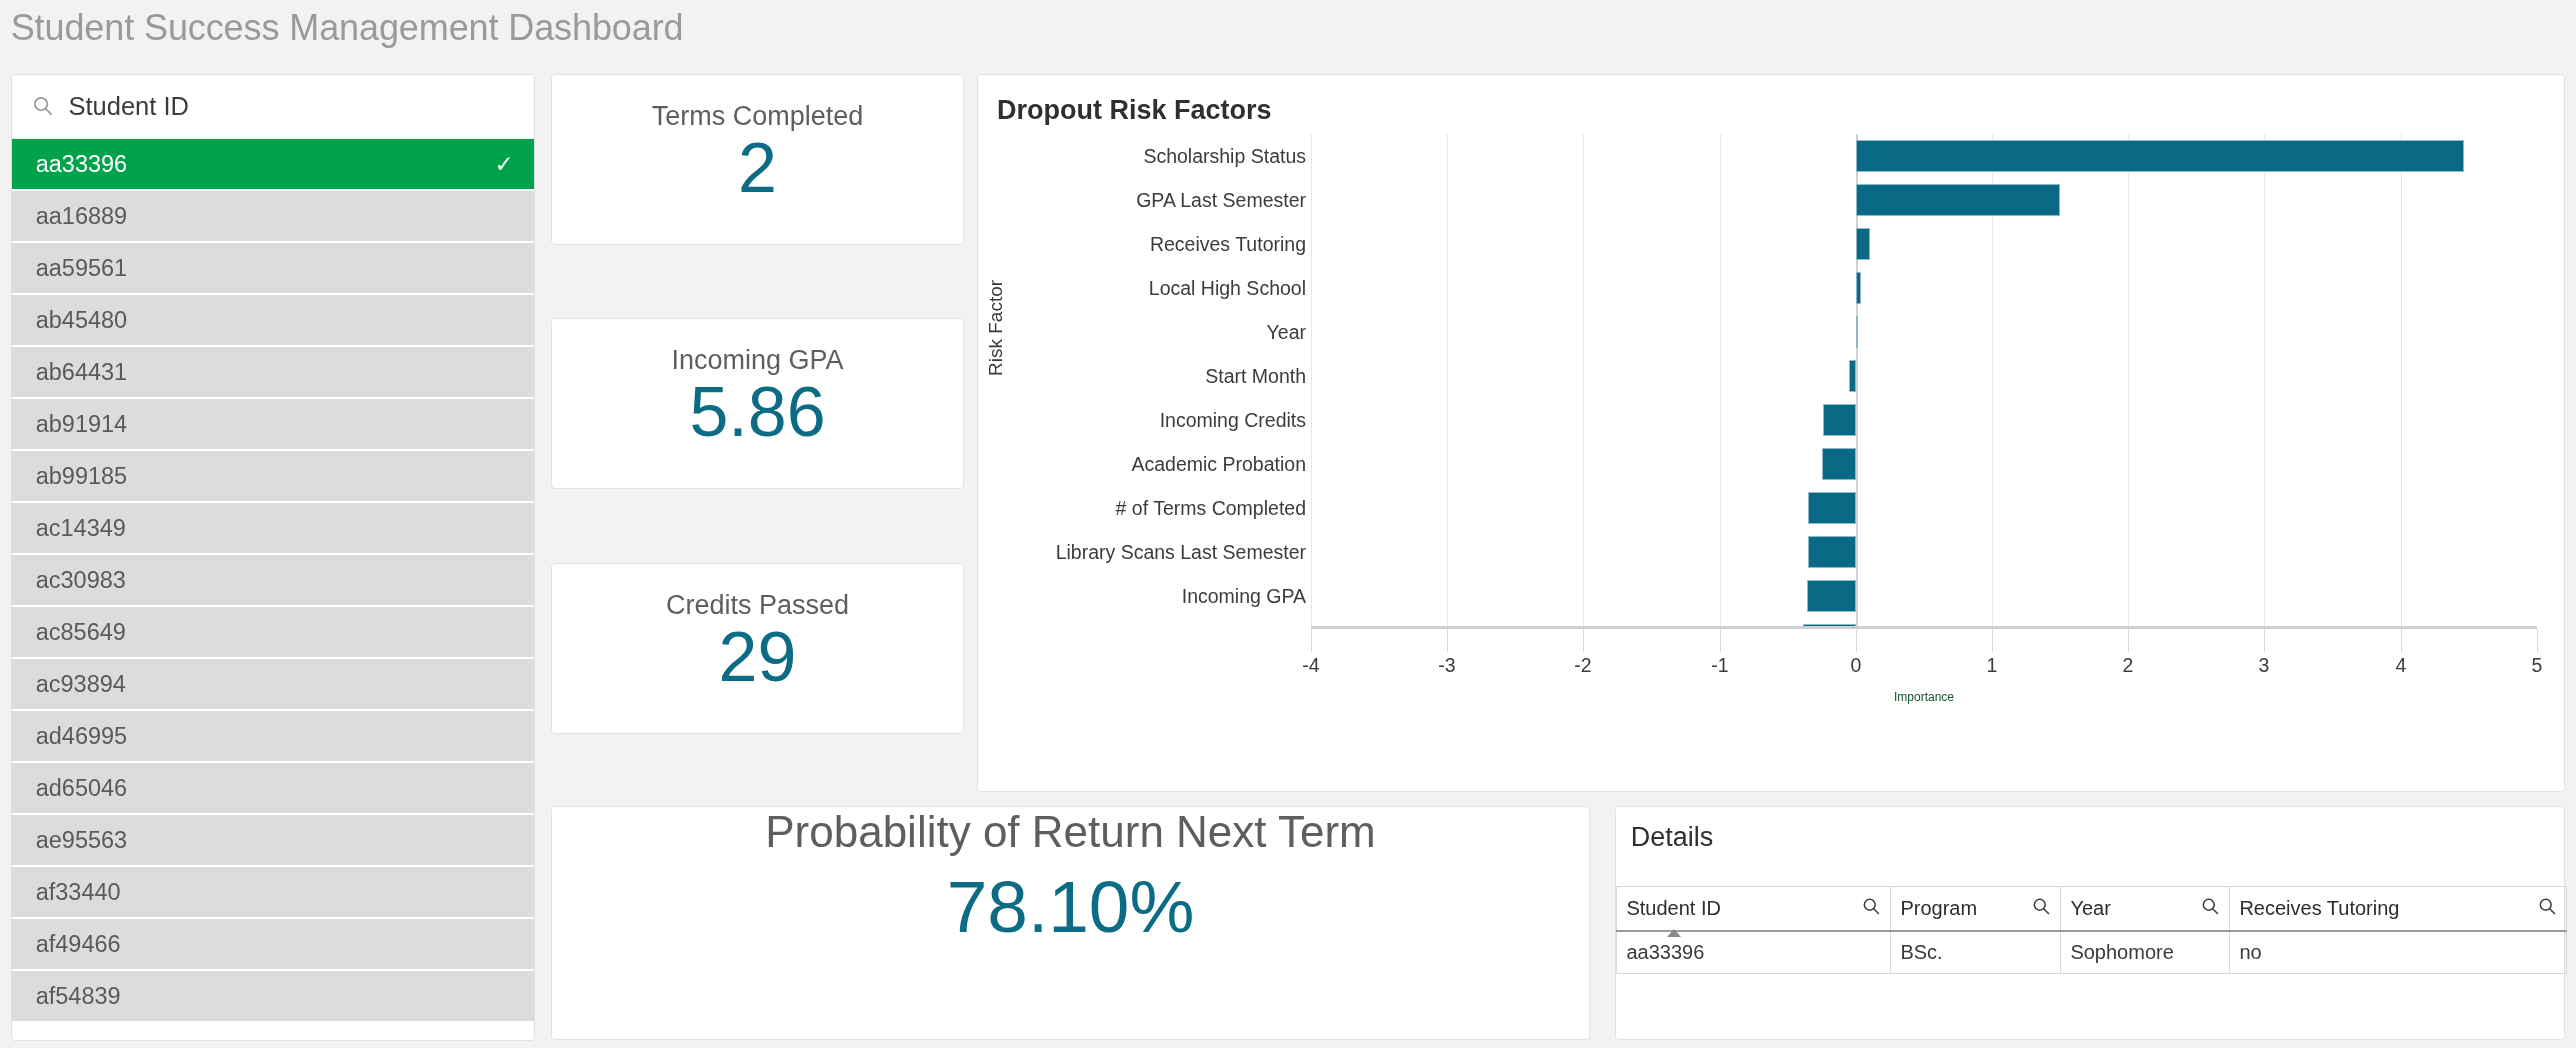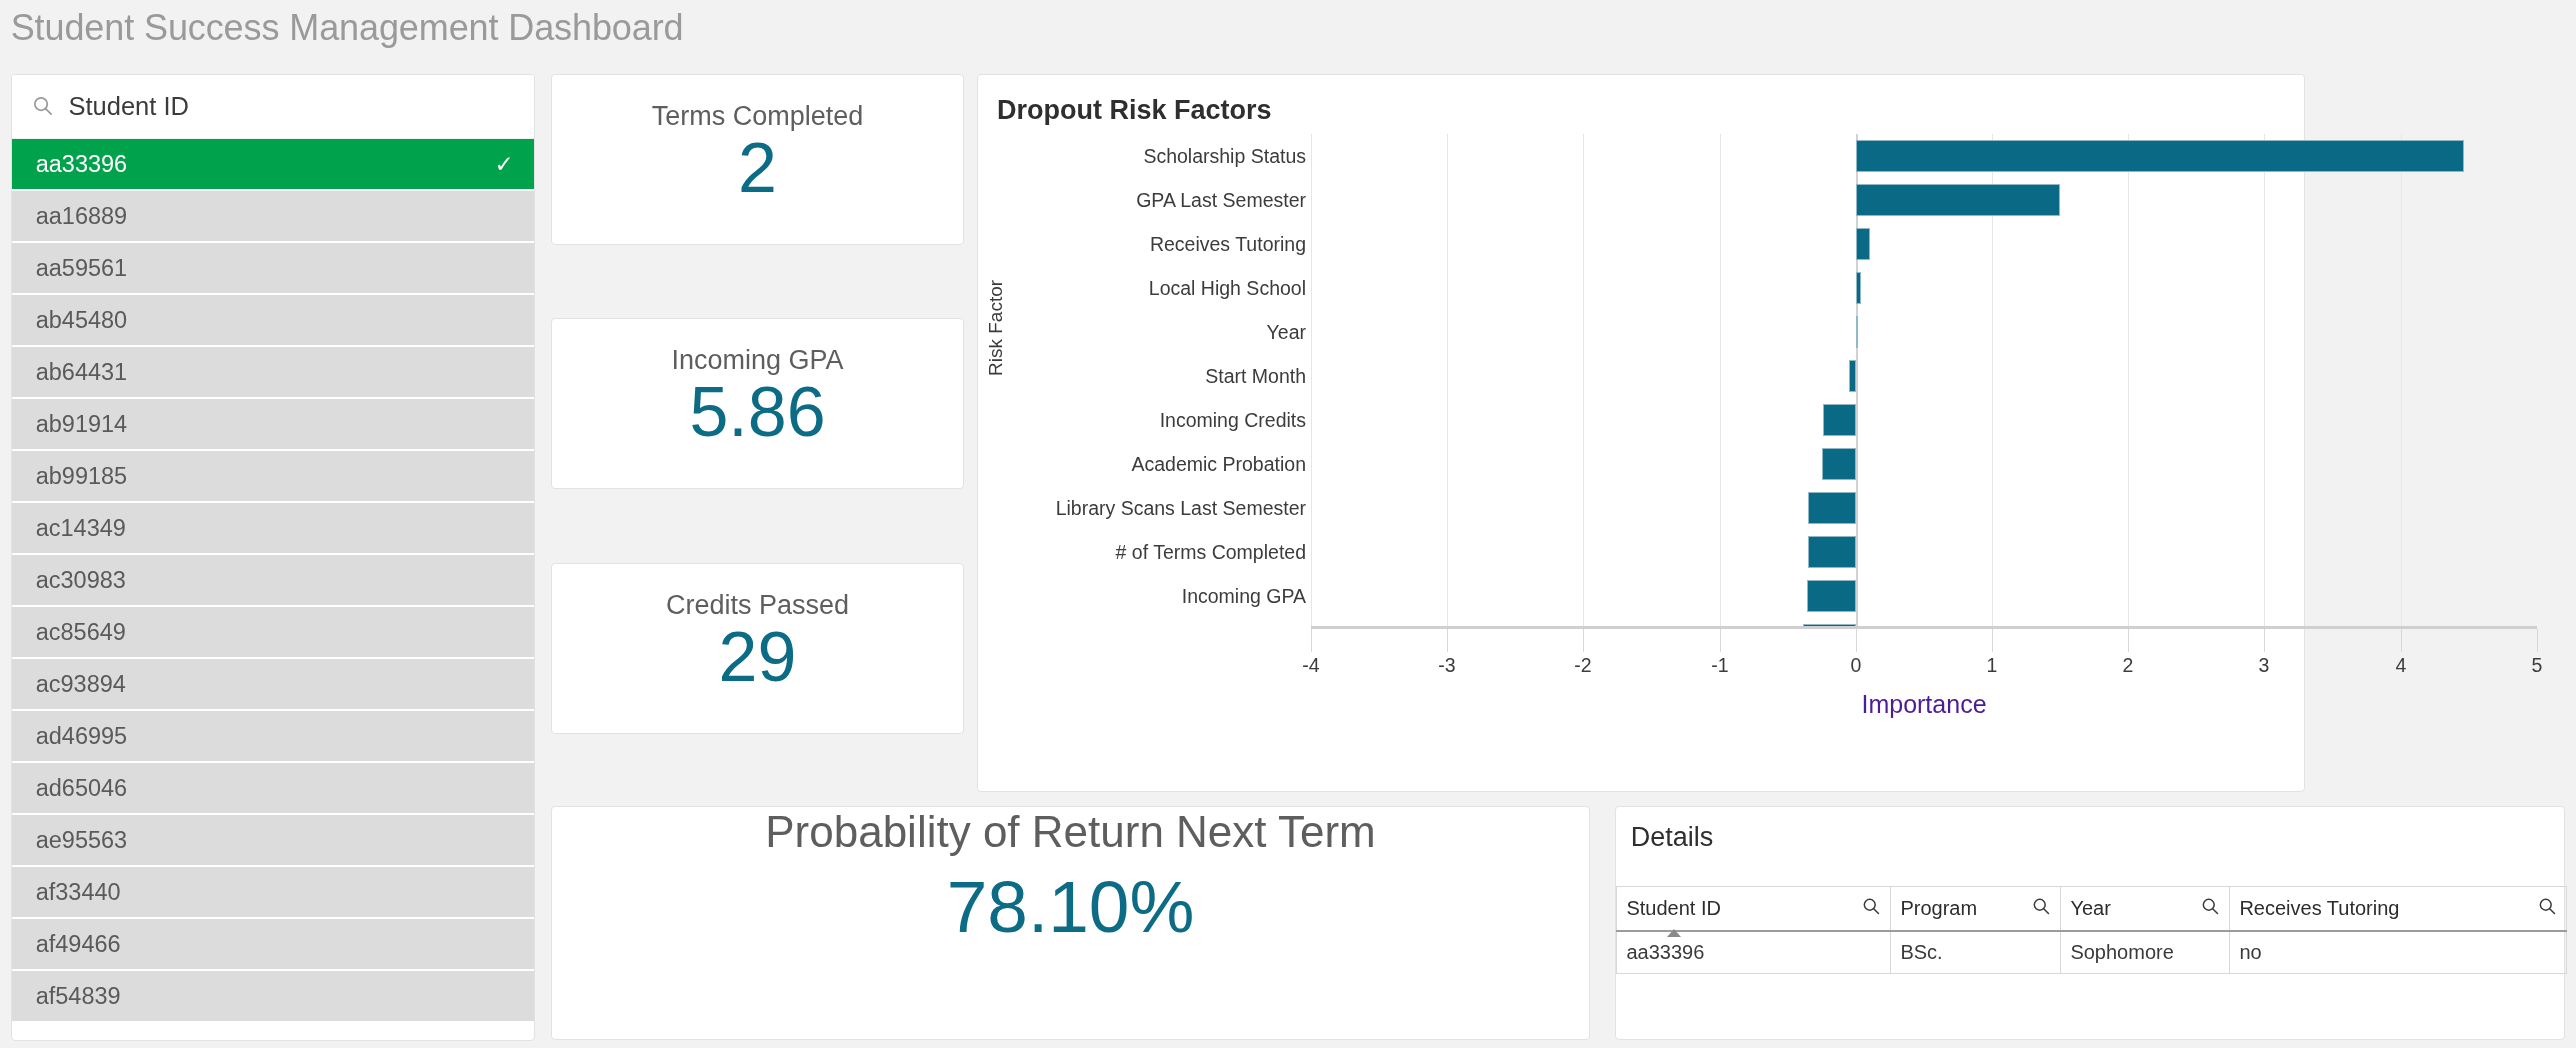--- a/index.html
+++ b/index.html
@@ -66,21 +66,21 @@
   #kpi-terms   { left: 551px; top: 74px;  width: 413px; height: 171px; padding-top: 25.5px; }
   #kpi-gpa     { left: 551px; top: 318px;  width: 413px; height: 171px; padding-top: 25.5px; }
   #kpi-credits { left: 551px; top: 563px;  width: 413px; height: 171px; padding-top: 25.5px; }
 
   
   #prob-card { left: 551px; top: 806px; width: 1039px; height: 234px; }
   #prob-card .kpi-title { font-size: 44px; color: #5e5e5e; }
   #prob-card .kpi-value { font-size: 73px; margin-top: 12px; }
 
   
-  #chart-card { left: 977px; top: 74px; width: 1328px; height: 718px; }
+  #chart-card { left: 977px; top: 74px; width: 1588px; height: 718px; }
   .chart-title {
     position: absolute; left: 19px; top: 20px;
     font-size: 27px; font-weight: 700; color: #2f2f2f;
   }
   .chart-area { position: absolute; left: 0; top: 59px; width: 1588px; height: 659px; }
 
   .y-axis-title {
     position: absolute; left: 6.7px; top: 242px;
     font-size: 19px; color: #3a3a3a;
     transform: rotate(-90deg); transform-origin: left top;
@@ -115,21 +115,21 @@
   }
   .tickrow { position: absolute; left: 333px; top: 495px; width: 1226px; height: 27px; }
   .tick { position: absolute; top: 0; width: 1.3px; height: 23px; background: #d8d8d8; }
   .xlabels { position: absolute; left: 333px; top: 520px; width: 1226px; height: 29.5px; }
   .xlabel {
     position: absolute; top: 0; font-size: 19.5px; color: #3c3c3c;
     transform: translateX(-50%); white-space: nowrap;
   }
   .x-axis-title {
     position: absolute; left: 333px; top: 556px; width: 1226px;
-    text-align: center; font-size: 25px; color: #4c1d95;
+    text-align: center; font-size: 12px; color: #14532d;
   }
 
   
   #details-card { left: 1615px; top: 806px; width: 950px; height: 234px; }
   .details-title {
     position: absolute; left: 14.8px; top: 14.8px;
     font-size: 27px; color: #2f2f2f; font-weight: 400;
   }
   .dtable {
     position: absolute; left: 0; top: 79px; width: 950px;
@@ -264,22 +264,22 @@
       <div class="y-axis-title">Risk Factor</div>
       <div class="ylabels" id="ylabels">
           <div class="ylabel">Scholarship Status</div>
           <div class="ylabel">GPA Last Semester</div>
           <div class="ylabel">Receives Tutoring</div>
           <div class="ylabel">Local High School</div>
           <div class="ylabel">Year</div>
           <div class="ylabel">Start Month</div>
           <div class="ylabel">Incoming Credits</div>
           <div class="ylabel">Academic Probation</div>
+          <div class="ylabel"># of Terms Completed</div>
           <div class="ylabel">Library Scans Last Semester</div>
-          <div class="ylabel"># of Terms Completed</div>
           <div class="ylabel">Incoming GPA</div>
         </div>
       <div class="plot" id="plot">
           <div class="gridline" style="left: 0px;"></div>
           <div class="gridline" style="left: 136px;"></div>
           <div class="gridline" style="left: 272px;"></div>
           <div class="gridline" style="left: 409px;"></div>
           <div class="gridline zero" style="left: 545px;"></div>
           <div class="gridline" style="left: 681px;"></div>
           <div class="gridline" style="left: 817px;"></div>

